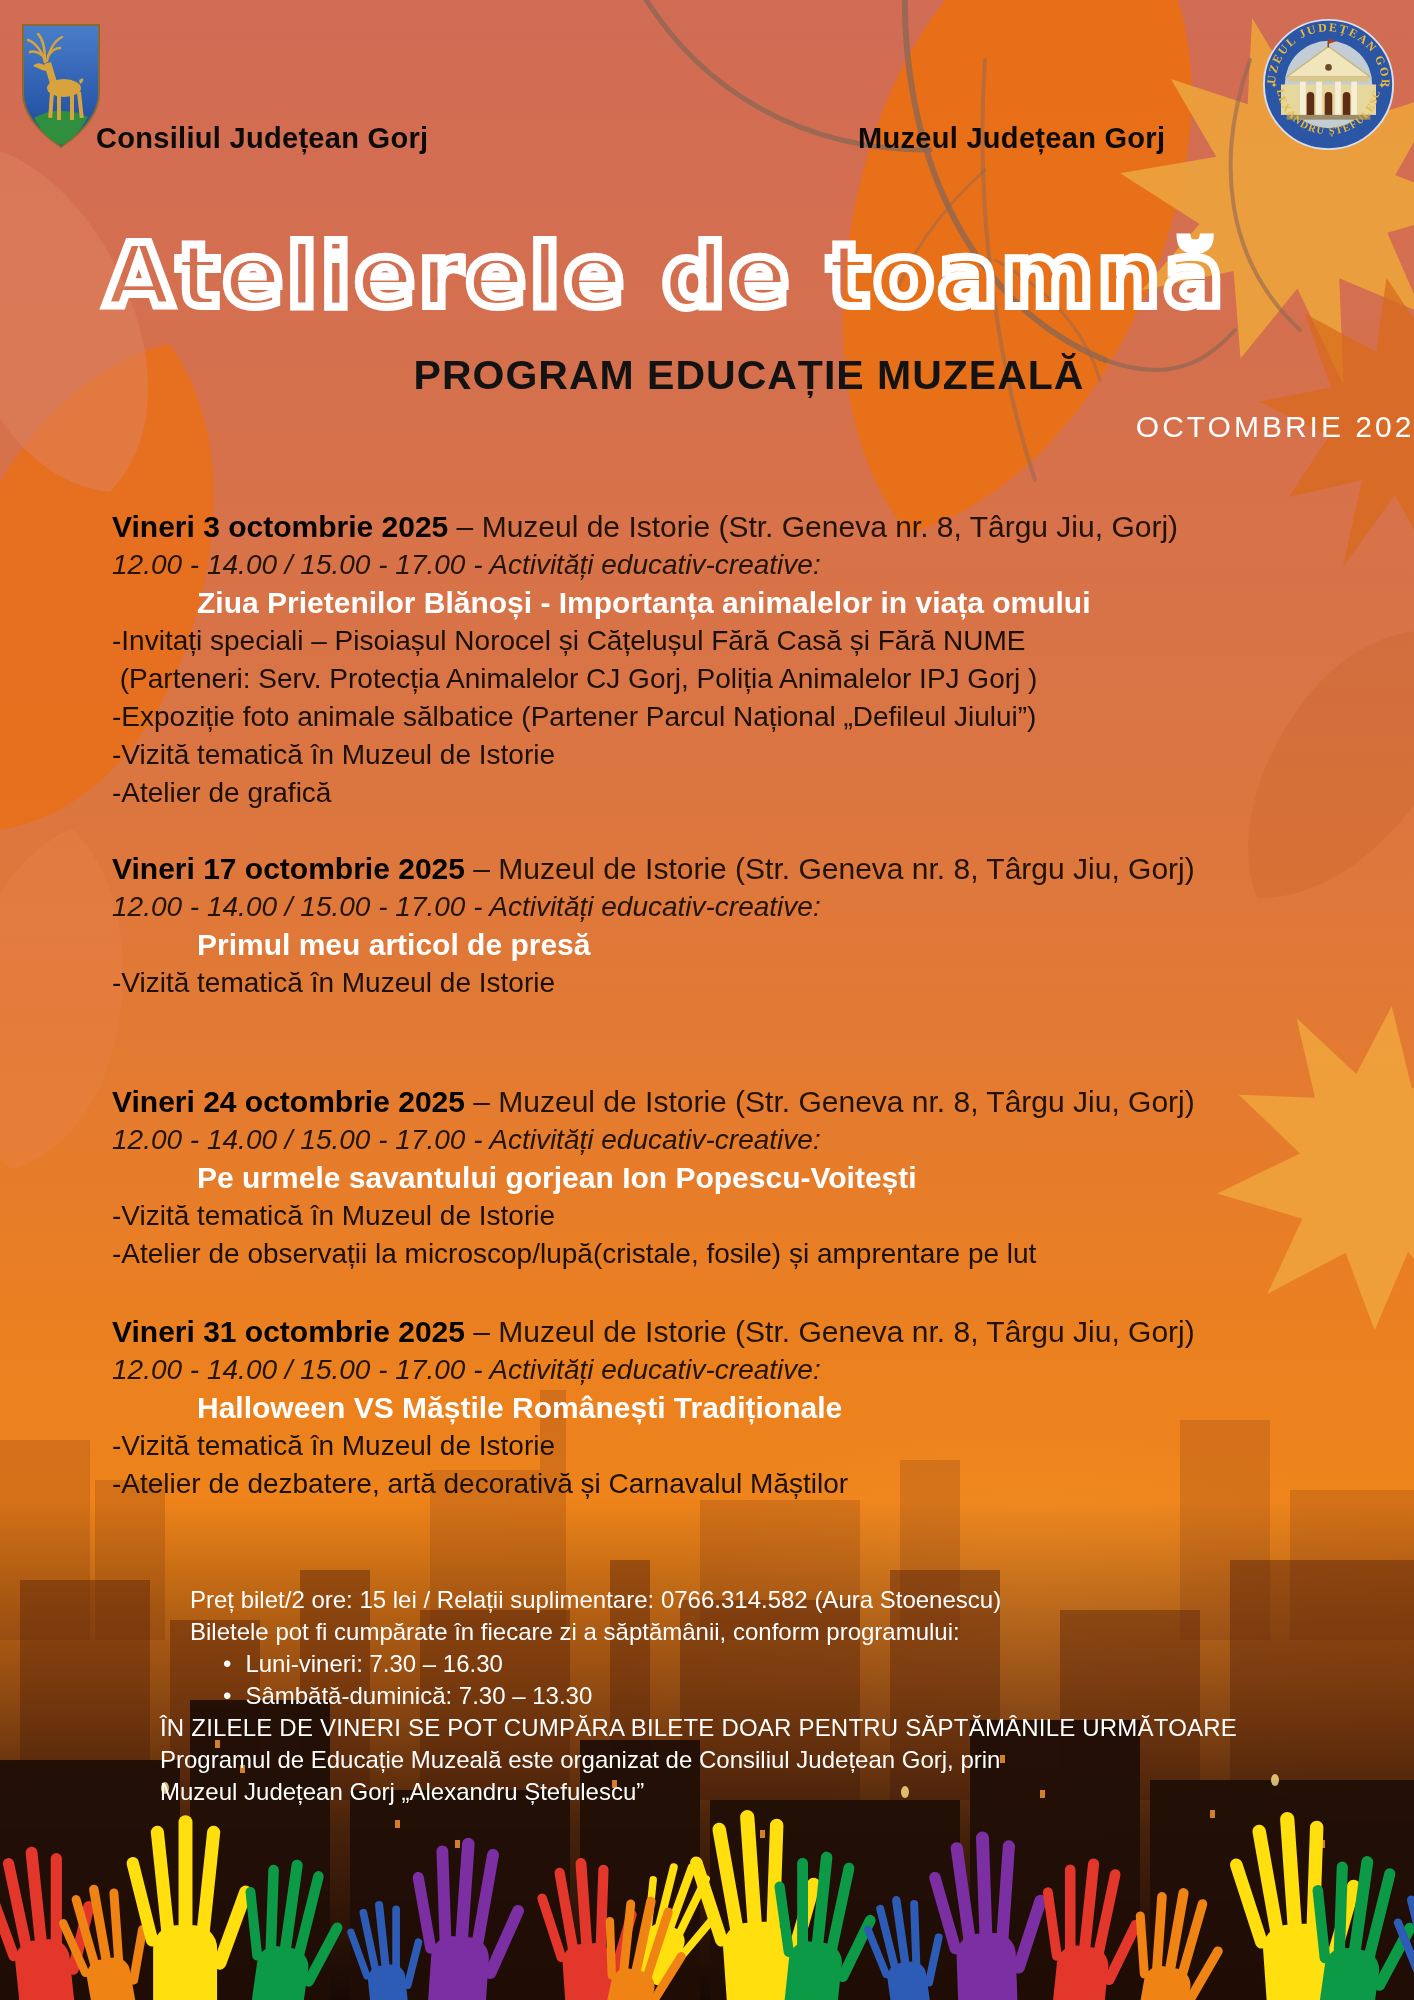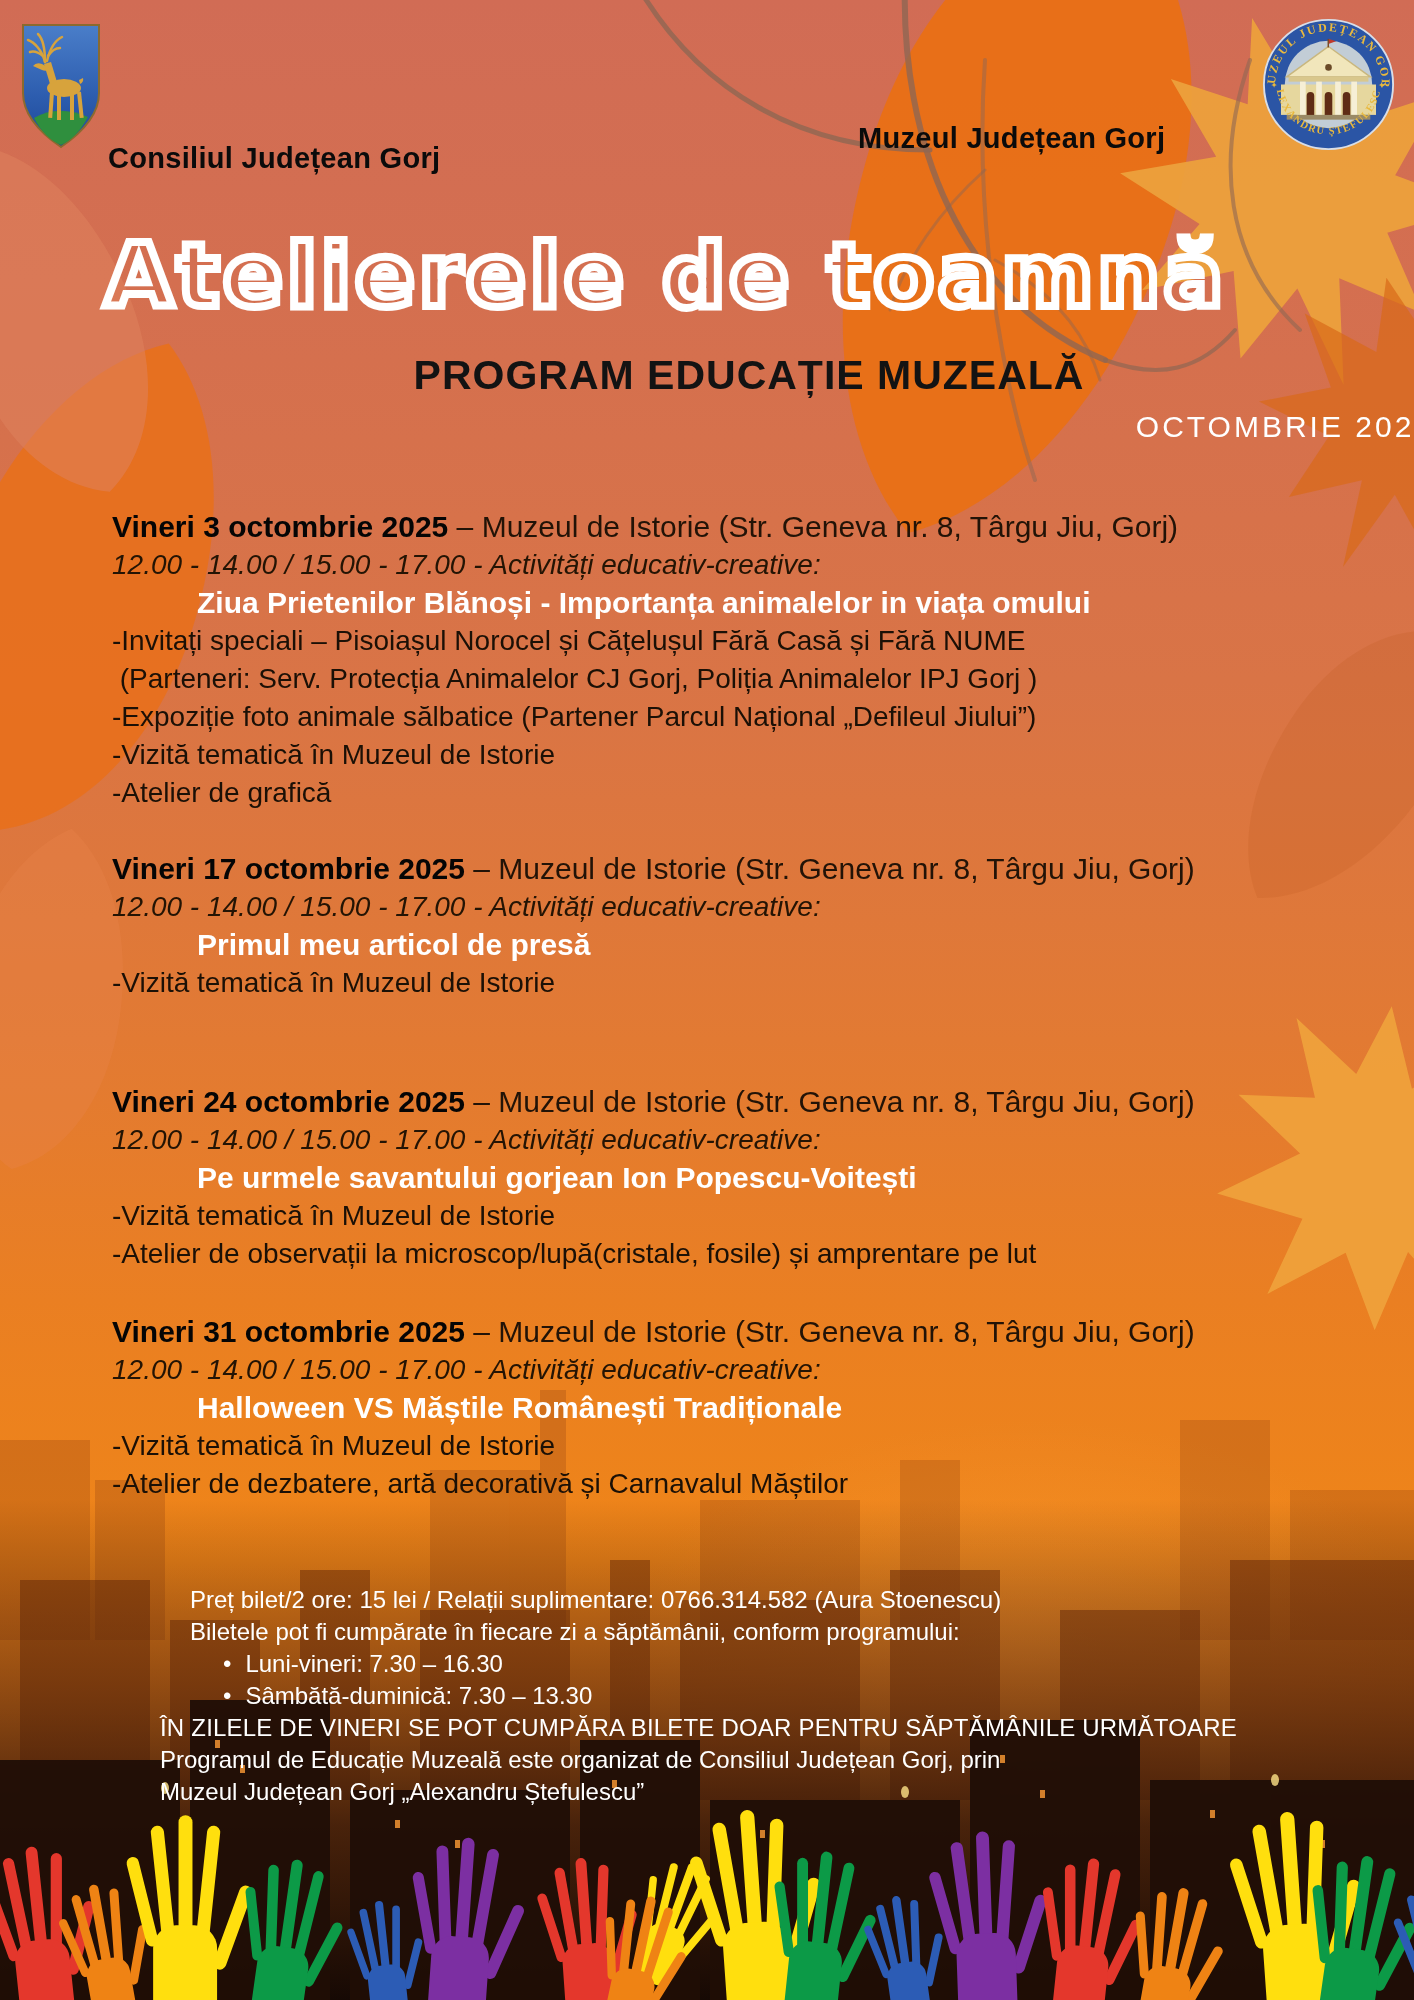--- a/index.html
+++ b/index.html
@@ -8,21 +8,21 @@
     font-family:"Liberation Sans",sans-serif;
     background:linear-gradient(180deg,#d16c55 0%,#d46f50 14%,#d97446 34%,#e27a33 52%,#ea7f22 65%,#ef8518 78%,#e8811f 88%,#cf701d 100%);
   }
   svg{display:block;}
   .abs{position:absolute;}
   .decor{left:0;top:0;width:1414px;height:2000px;z-index:1;pointer-events:none;}
   .city{left:0;top:1140px;width:1414px;height:860px;z-index:2;pointer-events:none;}
   .coa{left:20px;top:22px;width:82px;height:128px;z-index:4;}
   .mlogo{left:1262px;top:18px;width:133px;height:133px;z-index:4;}
   .org{z-index:5;font-size:29px;font-weight:700;color:#0b0b0b;letter-spacing:.3px;}
-  .org-left{left:108px;top:122px;margin-top:20px;}
+  .org-left{left:96px;top:122px;}
   .org-right{left:858px;top:122px;}
   .title{
     left:0;top:224px;width:1332px;text-align:center;z-index:5;
     font-family:"DejaVu Sans",sans-serif;font-weight:bold;font-size:88px;letter-spacing:4px;
     color:transparent;-webkit-text-stroke:8px #ffffff;
   }
   .subtitle{left:0;top:352px;width:1414px;text-align:center;z-index:5;
     font-size:41px;font-weight:700;color:#131313;letter-spacing:1px;padding-left:42px;}
   .month{left:0;top:410px;width:1414px;text-align:right;z-index:5;
     font-size:30px;font-weight:400;color:#ffffff;letter-spacing:3px;padding-left:20px;}

